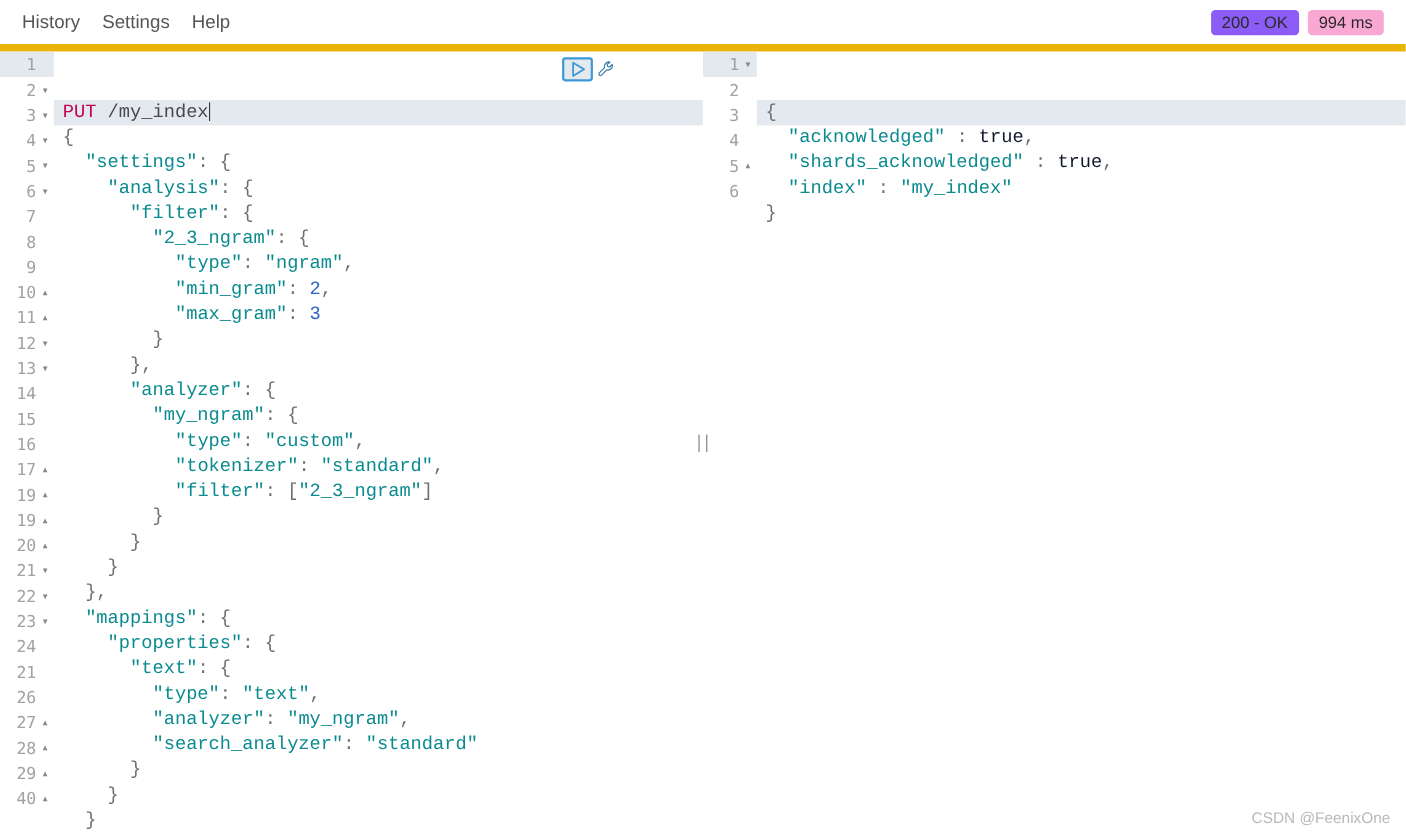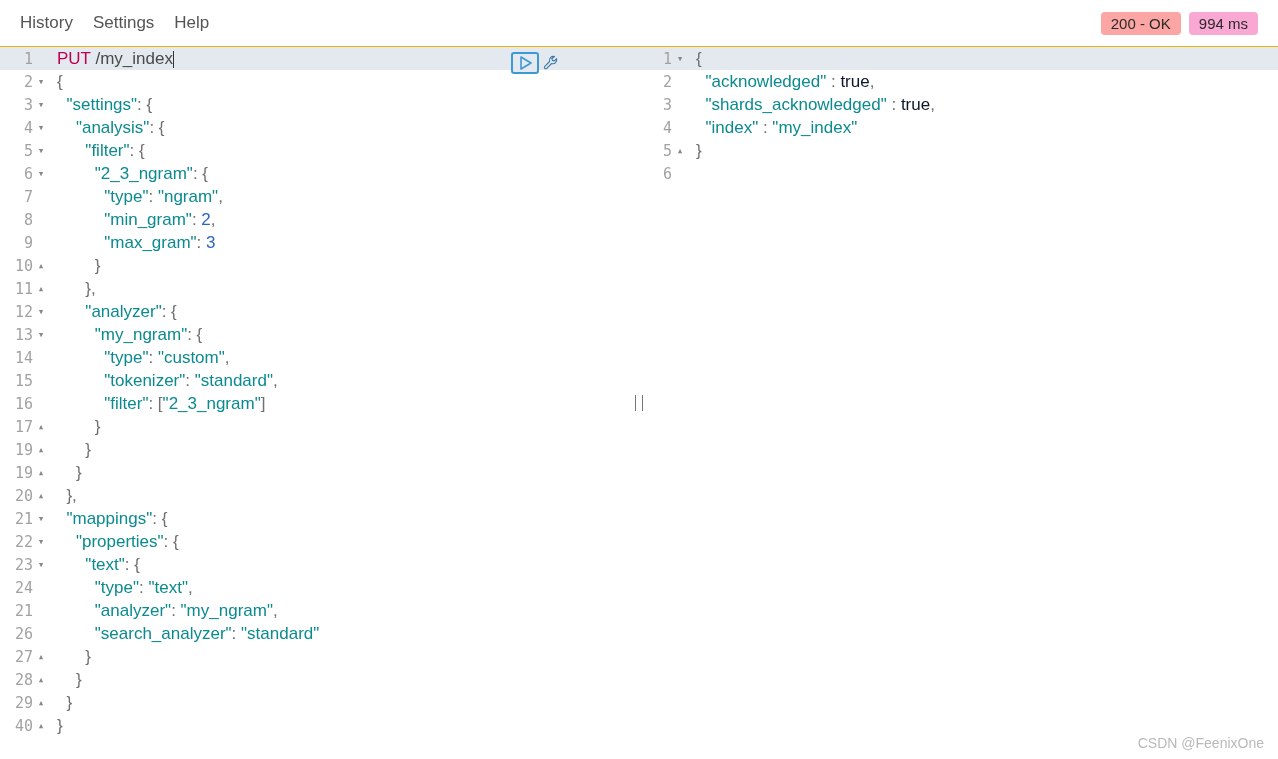--- a/index.html
+++ b/index.html
@@ -13,36 +13,36 @@
     position: relative;
     overflow: hidden;
   }
 
   .top-bar {
     height: 47px;
     display: flex;
     align-items: center;
     justify-content: space-between;
     padding: 0 20px;
-    border-bottom: 1px solid #eab308;
+    border-bottom: 7px solid #eab308;
   }
   .menu { display: flex; gap: 20px; }
   .menu-item {
     font-size: 17px;
     color: #555;
     cursor: pointer;
   }
   .status-group { display: flex; gap: 8px; align-items: center; }
   .badge {
     padding: 3px 10px;
     border-radius: 4px;
     font-size: 15px;
     color: #2a2a2a;
   }
-  .badge-ok { background: #fca5a5; }
+  .badge-ok { background: #8b5cf6; }
   .badge-time { background: #f9a8d4; }
 
   .panels {
     display: flex;
     height: calc(100% - 47px);
     position: relative;
   }
   .panel-left, .panel-right {
     width: 50%;
     background: #fff;
@@ -75,25 +75,26 @@
   .fold {
     font-family: monospace;
     font-size: 11px;
     color: #888;
     width: 8px;
     text-align: center;
   }
 
   .code {
     flex: 1;
-    font-family: Liberation Sans, sans-serif;
+    font-family: Liberation Mono, monospace;
     font-size: 17px;
     line-height: 23px;
     white-space: pre;
     position: relative;
+    margin-top: 44px;
   }
   .code-line { height: 23px; padding-left: 8px; }
   .hl { background: #e3e9ee; }
 
   .tok-method { color: #c00050; }
   .tok-key    { color: #0b8a8f; }
   .tok-str    { color: #0b8a8f; }
   .tok-punc   { color: #707070; }
   .tok-num    { color: #2a65c0; }
   .tok-bool   { color: #0f172a; }

